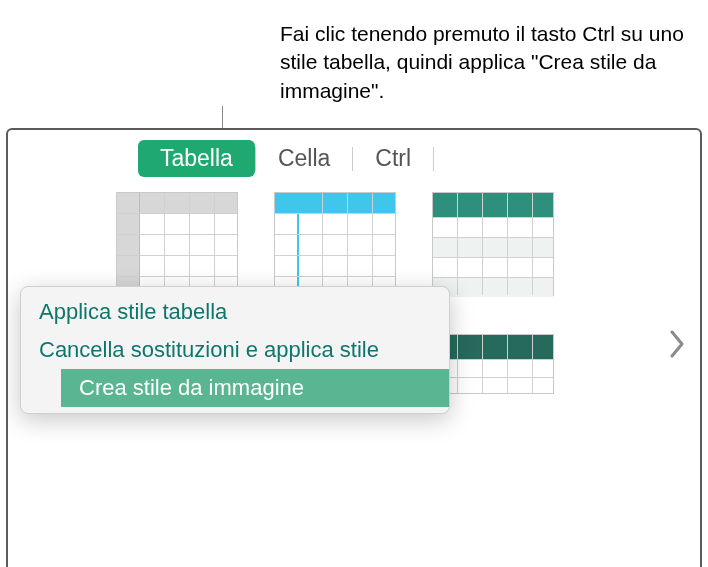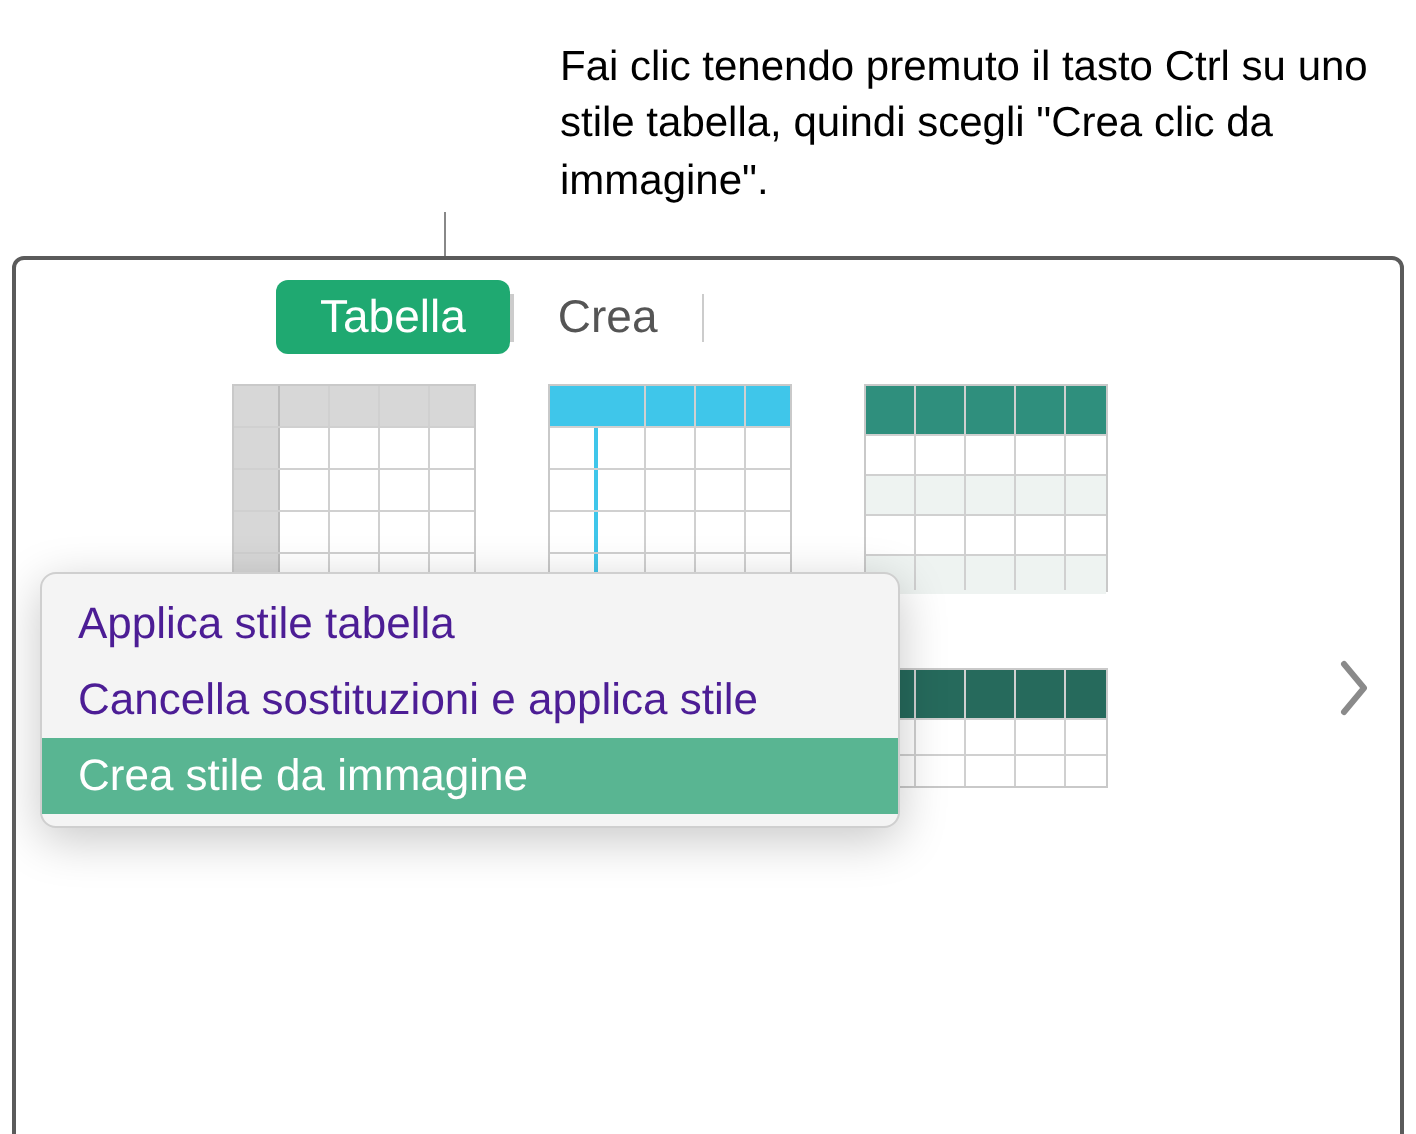--- a/index.html
+++ b/index.html
@@ -135,41 +135,43 @@
       width: 430px;
       background: #f4f4f4;
       border: 1px solid #cfcfcf;
       border-radius: 8px;
       box-shadow: 0 6px 24px rgba(0,0,0,.22);
       padding: 6px 0;
     }
     .ctx-item {
       padding: 6px 18px;
       font-size: 22px;
-      color: #4c1d95;
+      color: #0f766e;
       cursor: default;
     }
     .ctx-item.highlight {
       background: #59b592;
       color: #fff;
+      margin-left: 40px;
     }
   </style>
 </head>
 <body>
 
-<div class="callout">Fai clic tenendo premuto il tasto Ctrl su uno stile tabella, quindi scegli "Crea clic da immagine".</div>
+<div class="callout">Fai clic tenendo premuto il tasto Ctrl su uno stile tabella, quindi applica "Crea stile da immagine".</div>
 <div class="callout-line"></div>
 
 <div class="ui-panel">
 
   <div class="tabs">
     <div class="tab active">Tabella</div>
     <div class="tab-sep"></div>
+    <div class="tab">Cella</div>
     <div class="tab-sep"></div>
-    <div class="tab">Crea</div>
+    <div class="tab">Ctrl</div>
     <div class="tab-sep"></div>
   </div>
 
   <div class="gallery">
     <div class="thumb thumb1">
       <div class="header-col"></div>
       <div class="header-row"></div>
       <div class="grid-v v0"></div>
       <div class="grid-v" style="left:47px"></div>
       <div class="grid-v" style="left:72px"></div>

